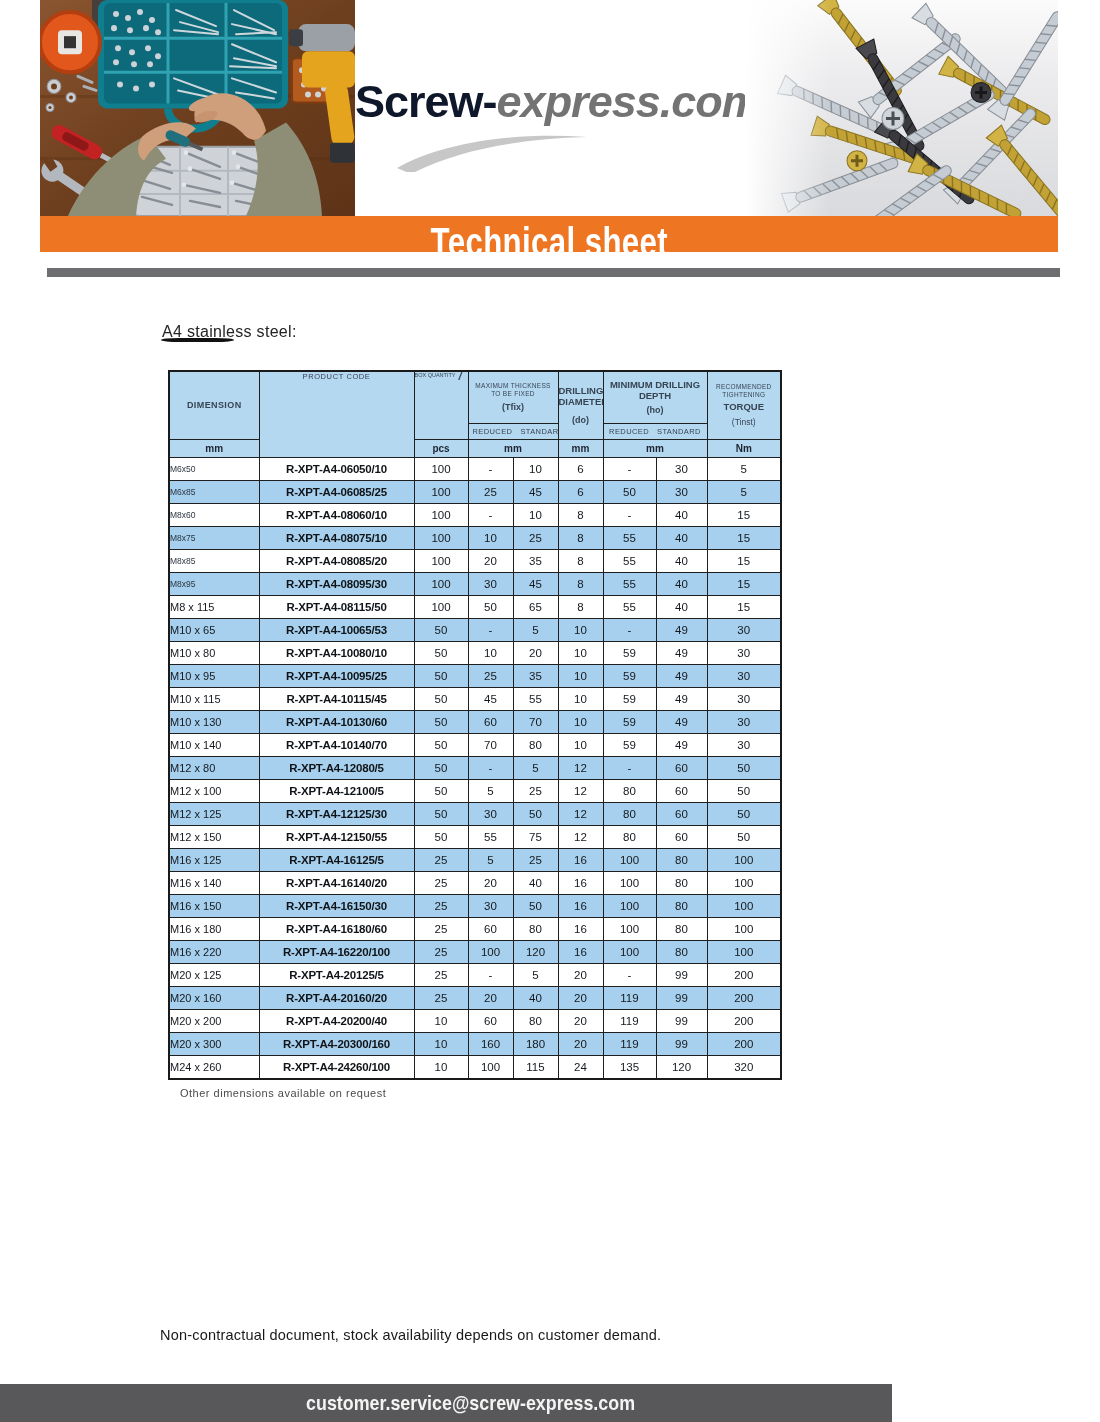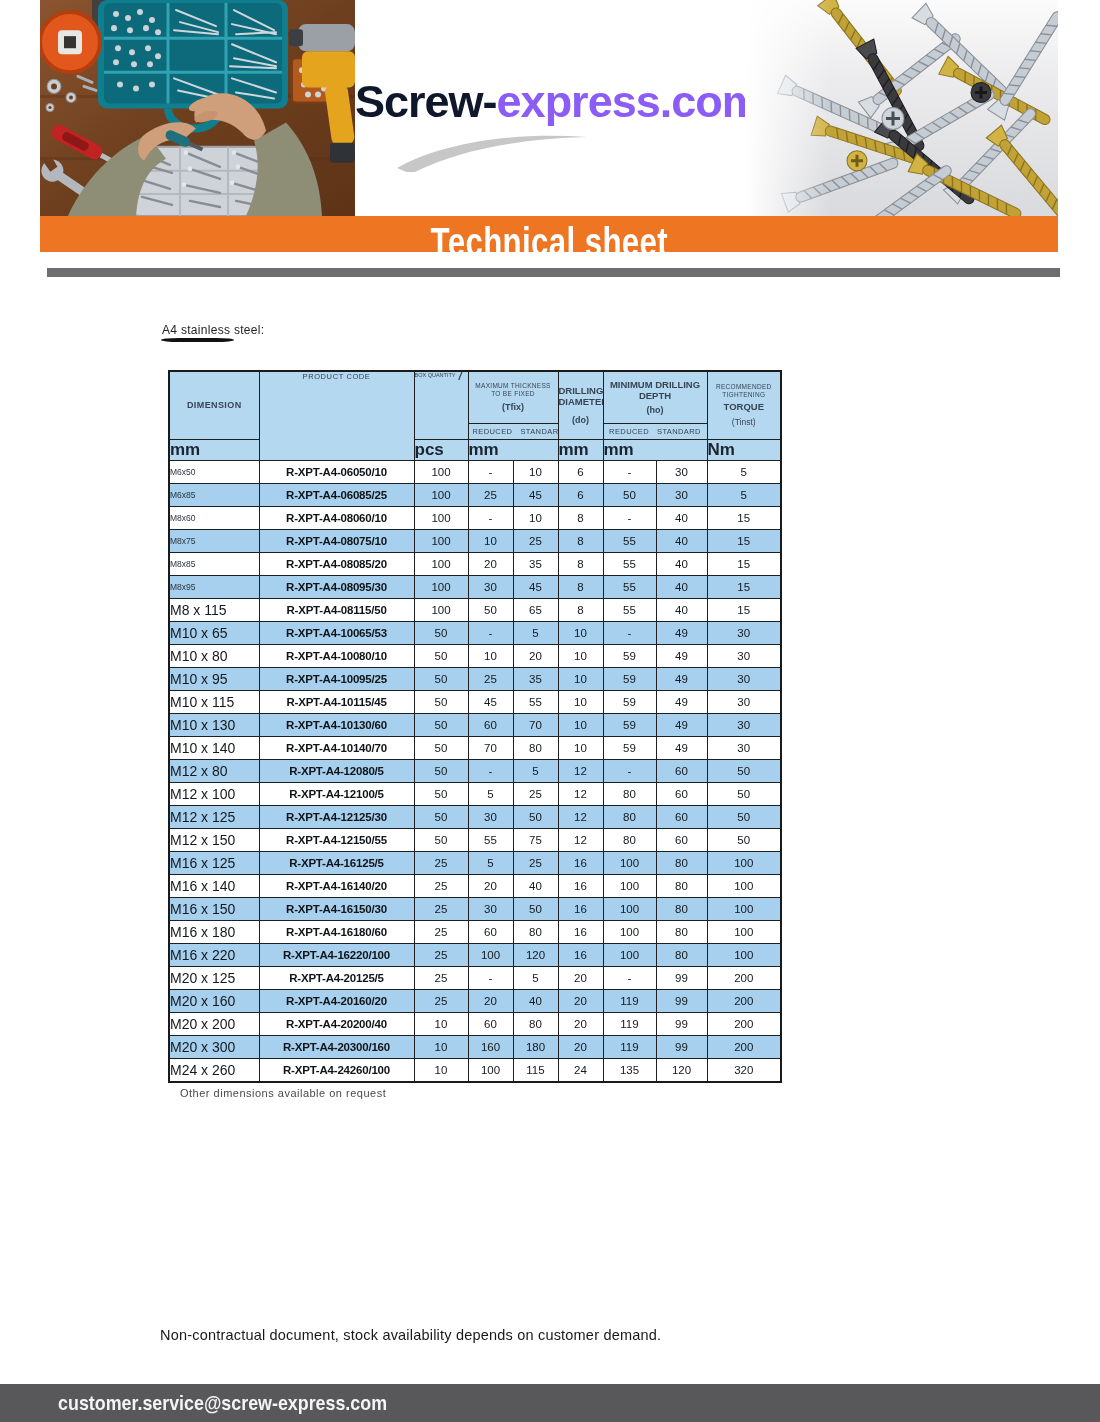--- a/index.html
+++ b/index.html
@@ -8,32 +8,32 @@
 
   
   .photo{position:absolute;top:0;height:216px;overflow:hidden;}
   .photo svg{display:block;width:100%;height:100%;}
   .photo-left{left:40px;width:315px;}
   .photo-right{left:745px;width:313px;}
   .logo-box{position:absolute;left:355px;top:0;width:390px;height:216px;background:#fff;}
   .logo-text{position:absolute;top:76px;left:0;width:100%;text-align:center;
              font-size:45px;font-weight:bold;letter-spacing:-1px;white-space:nowrap;}
   .lg1{color:#0f172a;}
-  .lg2{color:#8b5cf6;}
+  .lg2{color:#737373;font-style:italic;}
   .swoosh{position:absolute;left:30px;top:128px;width:210px;height:44px;}
 
   
   .banner{position:absolute;left:40px;top:216px;width:1018px;height:36px;background:#ee7522;
           text-align:center;}
   .banner-title{display:inline-block;line-height:52px;font-size:40px;font-weight:800;color:#ffffff;
                 transform:scaleX(0.78);letter-spacing:0.5px;white-space:nowrap;}
   .banner-shadow{position:absolute;left:47px;top:268px;width:1013px;height:9px;background:#6e6e70;}
 
   
-  .section-label{position:absolute;left:162px;top:323px;font-size:12px;color:#242424;letter-spacing:0.3px;}
+  .section-label{position:absolute;left:162px;top:323px;font-size:16px;color:#242424;letter-spacing:0.3px;}
   .section-underline{position:absolute;left:161px;top:338px;width:73px;height:4px;background:#111;
                      border-radius:50%/100%;}
 
   
   table.spec{position:absolute;left:168px;top:370px;width:612px;border-collapse:collapse;
              table-layout:fixed;border:2px solid #1a1a1a;}
   table.spec th, table.spec td{border:1px solid #1f1f1f;padding:0;overflow:hidden;}
   thead th{background:#b5d8f1;color:#374553;font-weight:600;vertical-align:middle;}
   .h-row1{height:52px;}
   .h-row2{height:16px;}
@@ -44,33 +44,33 @@
   .h-box .slash{font-size:11px;font-style:italic;float:right;margin-right:6px;margin-top:-2px;font-weight:600;}
   .h-small-line{font-size:6.5px;line-height:8px;letter-spacing:0.3px;font-weight:500;}
   .h-sym{font-size:9px;margin-top:4px;font-weight:600;}
   .h-do-cell,.h-dim,.h-tq-cell{vertical-align:middle;}
   .h-do-line{font-size:9.5px;line-height:11px;font-weight:600;}
   .h-ho-line{font-size:9.5px;line-height:11px;font-weight:600;}
   .h-sub{font-size:7.5px;letter-spacing:0.4px;font-weight:500;border-top:1px solid #1f1f1f;}
   .h-sub span{margin:0 4px;}
   .h-tq-l3{font-size:9.5px;font-weight:600;margin-top:2px;}
   .h-tq-sym{font-size:8.5px;margin-top:5px;font-weight:500;}
-  .u{font-size:17px;font-weight:700;color:#1c2430;text-align:left;}
+  .u{font-size:10px;font-weight:700;color:#1c2430;text-align:center;}
   tbody td{height:22px;background:#ffffff;color:#15191e;text-align:center;font-size:11.5px;}
   tbody tr:nth-child(even) td{background:#a6d0ee;}
-  td.c-dim{text-align:left;padding-left:4px;font-size:14px;}
+  td.c-dim{text-align:left;padding-left:4px;font-size:11px;}
   tbody tr:nth-child(-n+6) td.c-dim{font-size:8.5px;color:#2c3640;}
   td.c-code{font-weight:700;font-size:11.5px;color:#101418;letter-spacing:-0.2px;}
 
   
   .note-availability{position:absolute;left:180px;top:1087px;font-size:11px;color:#4a4a4a;
                      letter-spacing:0.5px;}
   .disclaimer{position:absolute;left:160px;top:1327px;font-size:14.5px;color:#16181a;letter-spacing:0.2px;}
-  .footer{position:absolute;left:0;top:1384px;width:1100px;height:38px;background:#58585a;
-          text-align:left;}
+  .footer{position:absolute;left:0;top:1384px;width:876px;height:38px;background:#58585a;
+          text-align:center;padding-left:16px;}
   .footer-email{display:inline-block;line-height:38px;margin-right:25px;font-size:21px;font-weight:bold;
                 color:#f4f4f4;transform:scaleX(0.85);transform-origin:right center;white-space:nowrap;}
 </style>
 </head>
 <body>
 
 <div class="page">
 
   <div class="photo photo-left">
     <svg viewBox="0 0 315 215" preserveAspectRatio="none">

